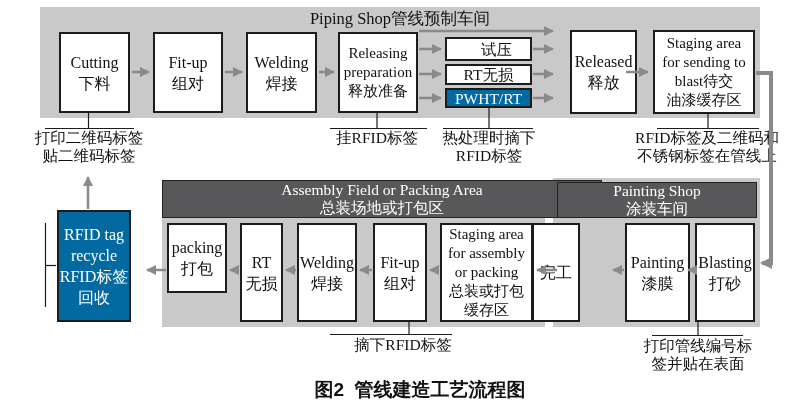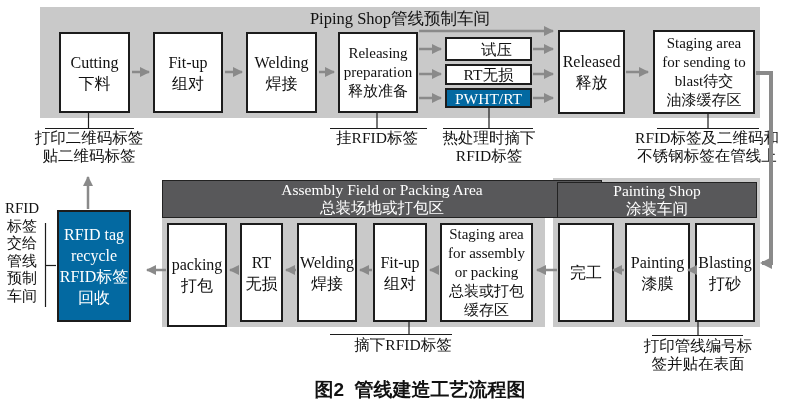--- a/index.html
+++ b/index.html
@@ -43,68 +43,62 @@
   <div class="box" style="left:153px;top:32px;width:70px;height:81px;">Fit-up
 组对</div>
   <div class="box" style="left:246px;top:32px;width:71px;height:81px;">Welding
 焊接</div>
   <div class="box tight" style="left:338px;top:32px;width:80px;height:81px;">Releasing
 preparation
 释放准备</div>
   <div class="box small" style="left:445px;top:37px;width:87px;height:24px;padding-left:16px;">试压</div>
   <div class="box small" style="left:445px;top:64px;width:87px;height:21px;">RT无损</div>
   <div class="box small dark" style="left:445px;top:88px;width:87px;height:20px;">PWHT/RT</div>
-  <div class="box" style="left:558px;top:30px;width:67px;height:84px;">Released
+  <div class="box" style="left:570px;top:30px;width:67px;height:84px;">Released
 释放</div>
   <div class="box tight" style="left:653px;top:30px;width:102px;height:84px;">Staging area
 for sending to
 blast待交
 油漆缓存区</div>
 
-  <div class="box" style="left:167px;top:223px;width:60px;height:104px;">packing
+  <div class="box" style="left:167px;top:223px;width:60px;height:70px;">packing
 打包</div>
   <div class="box" style="left:240px;top:223px;width:43px;height:99px;">RT
 无损</div>
   <div class="box" style="left:297px;top:223px;width:60px;height:99px;">Welding
 焊接</div>
   <div class="box" style="left:373px;top:223px;width:54px;height:99px;">Fit-up
 组对</div>
   <div class="box tight" style="left:440px;top:223px;width:93px;height:99px;">Staging area
 for assembly
 or packing
 总装或打包
 缓存区</div>
 
   <div class="box dark" style="left:57px;top:210px;width:74px;height:112px;">RFID tag
 recycle
 RFID标签
 回收</div>
 
-  <div class="box" style="left:558px;top:223px;width:56px;height:99px;text-align:center;">完工</div>
+  <div class="box" style="left:532px;top:223px;width:48px;height:99px;text-align:center;">完工</div>
   <div class="box" style="left:625px;top:223px;width:65px;height:99px;">Painting
 漆膜</div>
   <div class="box" style="left:695px;top:223px;width:60px;height:99px;">Blasting
 打砂</div>
 
   <div class="note" style="left:18px;top:129px;width:142px;">打印二维码标签
 贴二维码标签</div>
   <div class="note" style="left:317px;top:129px;width:120px;">挂RFID标签</div>
   <div class="note" style="left:428px;top:129px;width:122px;">热处理时摘下
 RFID标签</div>
   <div class="note" style="left:628px;top:129px;width:158px;">RFID标签及二维码和
 不锈钢标签在管线上</div>
   <div class="note" style="left:337px;top:336px;width:132px;">摘下RFID标签</div>
   <div class="note" style="left:628px;top:337px;width:140px;">打印管线编号标
 签并贴在表面</div>
-  <div class="vnote" style="left:2px;top:200px;width:40px;">RFID
-标签
-交给
-管线
-预制
-车间</div>
 
   <div class="caption">图2  管线建造工艺流程图</div>
 
   <svg class="overlay" viewBox="0 0 786 406">
     <defs>
       <marker id="ah" markerUnits="userSpaceOnUse" markerWidth="11" markerHeight="10" refX="9" refY="5" orient="auto">
         <path d="M0,0 L10,5 L0,10 z" fill="#8a8a8a"></path>
       </marker>
       <marker id="ahb" markerUnits="userSpaceOnUse" markerWidth="13" markerHeight="12" refX="10" refY="6" orient="auto">
         <path d="M0,0 L12,6 L0,12 z" fill="#8a8a8a"></path>

